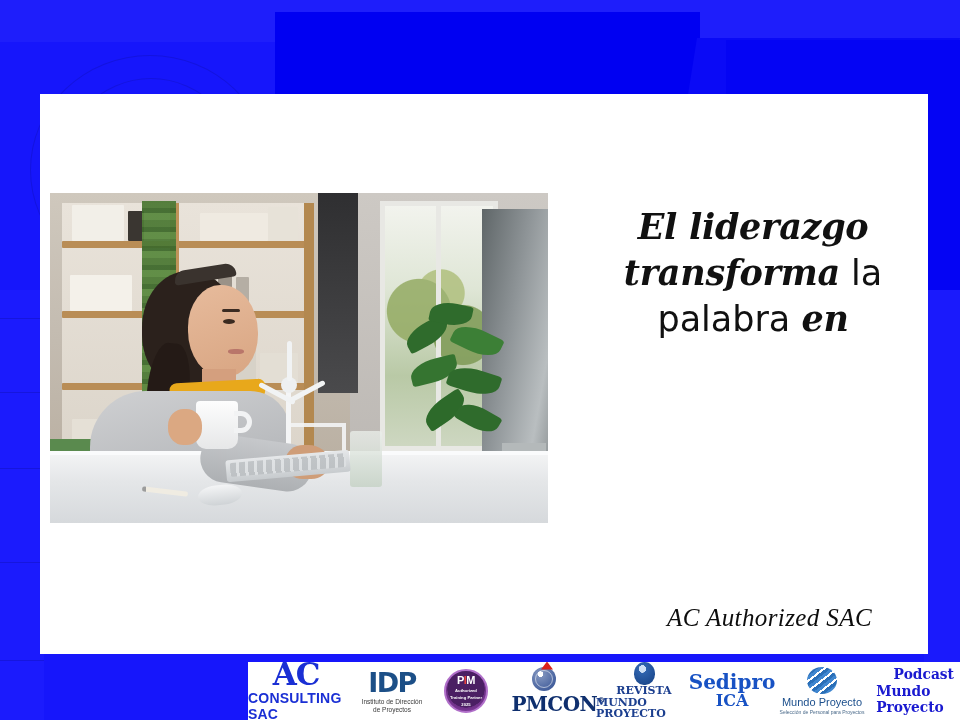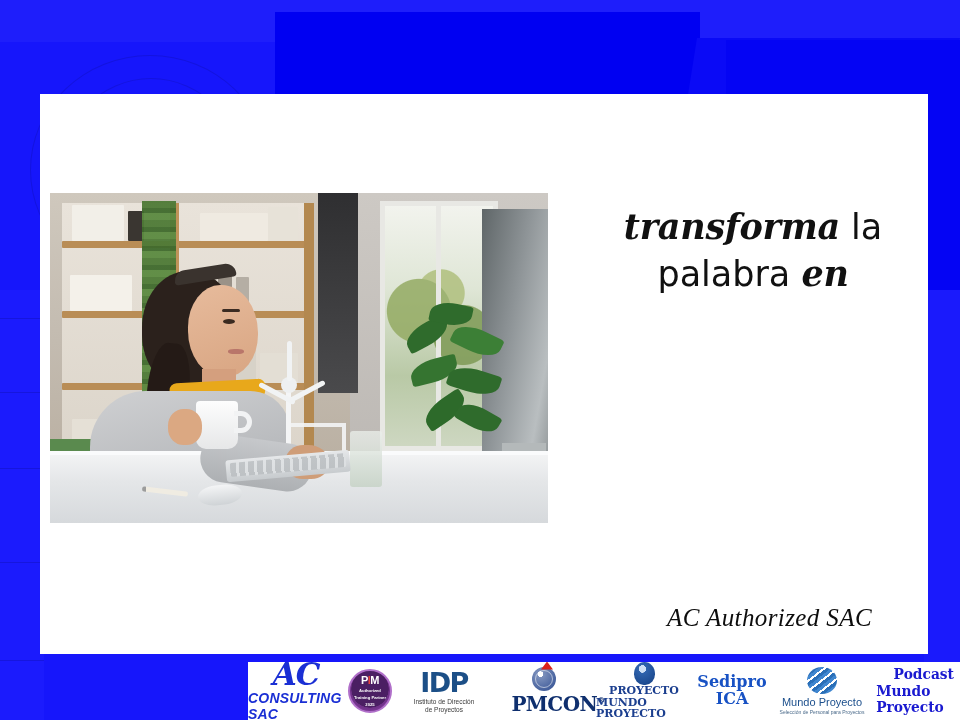--- a/index.html
+++ b/index.html
@@ -207,21 +207,21 @@
     font-style:italic; font-size:25px; color:#0d0d0d; letter-spacing:.4px;
   }
 
   
   #logo-bar {
     position:absolute; left:248px; top:662px; width:712px; height:58px;
     background:#ffffff; display:flex; align-items:center;
   }
   .logo { display:flex; flex-direction:column; align-items:center;
           justify-content:center; height:100%; flex:none; }
-  .logo-ac { width:96px;font-style:italic; }
+  .logo-ac { width:96px; }
   .ac-mark { font-family:"DejaVu Serif", serif; font-weight:bold;
              font-size:31px; color:#1a2fd4; line-height:.95; letter-spacing:-1px; }
   .ac-sub { font-family:"Liberation Sans", sans-serif; font-weight:bold;
             font-size:14px; color:#1a2fd4; letter-spacing:.2px; margin-top:1px; }
   .logo-pmi { width:52px; }
   .pmi-seal { width:44px; height:44px; border-radius:50%;
               background:radial-gradient(circle at 50% 45%, #4b1f63 0 62%, #6d2f86 63%, #9b4fb5 100%);
               border:2px solid #b06fc9; display:flex; flex-direction:column;
               align-items:center; justify-content:center; color:#fff; }
   .pmi-pm { font-family:"Liberation Sans",sans-serif; font-weight:bold; font-size:11px;
@@ -246,21 +246,21 @@
            color:#0f2f6e; letter-spacing:-.6px; margin-top:1px;margin-left:28px; }
   .pmcon-txt sup { font-size:8px; vertical-align:super; }
   .logo-revista { width:96px; }
   .rev-globe { width:21px; height:25px; border-radius:50% 50% 46% 46%;
            background:radial-gradient(circle at 40% 30%, #cfe0f5 0 18%, #2f63ad 19%, #143f83 100%); }
   .rev-t1 { font-family:"DejaVu Serif", serif; font-weight:bold; font-size:11px;
            color:#1c3f8f; line-height:1.05; }
   .rev-t2 { font-family:"DejaVu Serif", serif; font-weight:bold; font-size:11px;
            color:#1c3f8f; line-height:1.05; }
   .logo-sedipro { width:80px; }
-  .sed-t1 { font-family:"DejaVu Serif", serif; font-weight:bold; font-size:16px;
+  .sed-t1 { font-family:"DejaVu Serif", serif; font-weight:bold; font-size:20px;
            color:#1852c4; line-height:1.05; }
   .sed-t2 { font-family:"DejaVu Serif", serif; font-weight:bold; font-size:16px;
            color:#1852c4; line-height:1.05; }
   .logo-mundo { width:100px; }
   .mp-mark { width:30px; height:27px; border-radius:50%;
            background:repeating-linear-gradient(-38deg,#2a6fb8 0 3px,#ffffff 3px 5px,#3f86cf 5px 8px);
            overflow:hidden; }
   .mp-t1 { font-family:"Liberation Sans", sans-serif; font-size:11px; color:#1c4f8c;
            margin-top:2px; }
   .mp-t2 { font-size:5px; color:#4a6a8a; margin-top:1px;
@@ -367,63 +367,66 @@
     <div class="ph ph-keys"></div>
     <div class="ph ph-mouse"></div>
     <div class="ph ph-pencil"></div>
     <div class="ph ph-mug"></div>
     <div class="ph ph-mughandle"></div>
     <div class="ph ph-hand1"></div>
   </div>
 
   <div id="quote-block">
     <div class="q-line">
+      <span class="q-em">El liderazgo</span>
+    </div>
+    <div class="q-line">
       <span class="q-em">transforma</span><span class="q-plain"> la</span>
     </div>
     <div class="q-line">
       <span class="q-plain">palabra </span><span class="q-em">en</span>
     </div>
   </div>
 
   <div id="signature">AC Authorized SAC</div>
 </div>
 
 <div id="logo-bar">
 
   <div class="logo logo-ac">
     <div class="ac-mark">AC</div>
     <div class="ac-sub">CONSULTING SAC</div>
+  </div>
+
+  <div class="logo logo-idp">
+    <div class="idp-mark">IDP</div>
+    <div class="idp-sub">Instituto de Dirección</div>
+    <div class="idp-sub" style="margin-top:0">de Proyectos</div>
   </div>
 
   <div class="logo logo-pmi">
     <div class="pmi-seal">
       <div class="pmi-pm">P<span>I</span>M</div>
       <div class="pmi-txt">Authorized</div>
       <div class="pmi-txt">Training Partner</div>
       <div class="pmi-txt">2025</div>
     </div>
   </div>
 
-  <div class="logo logo-idp">
-    <div class="idp-mark">IDP</div>
-    <div class="idp-sub">Instituto de Dirección</div>
-    <div class="idp-sub" style="margin-top:0">de Proyectos</div>
-  </div>
-
   <div class="logo logo-pmcon">
     <div style="position:relative;">
       <div class="globe"></div>
       <div class="globe-red"></div>
     </div>
     <div class="pmcon-txt"><span>PMCON</span><sup>®</sup></div>
   </div>
 
   <div class="logo logo-revista">
     <div class="rev-globe"></div>
-    <div class="rev-t1">PROYECTO</div>
+    <div class="rev-t1">REVISTA</div>
     <div class="rev-t2">MUNDO PROYECTO</div>
   </div>
 
   <div class="logo logo-sedipro">
     <div class="sed-t1">Sedipro</div>
     <div class="sed-t2">ICA</div>
   </div>
 
   <div class="logo logo-mundo">
     <div class="mp-mark"></div>

